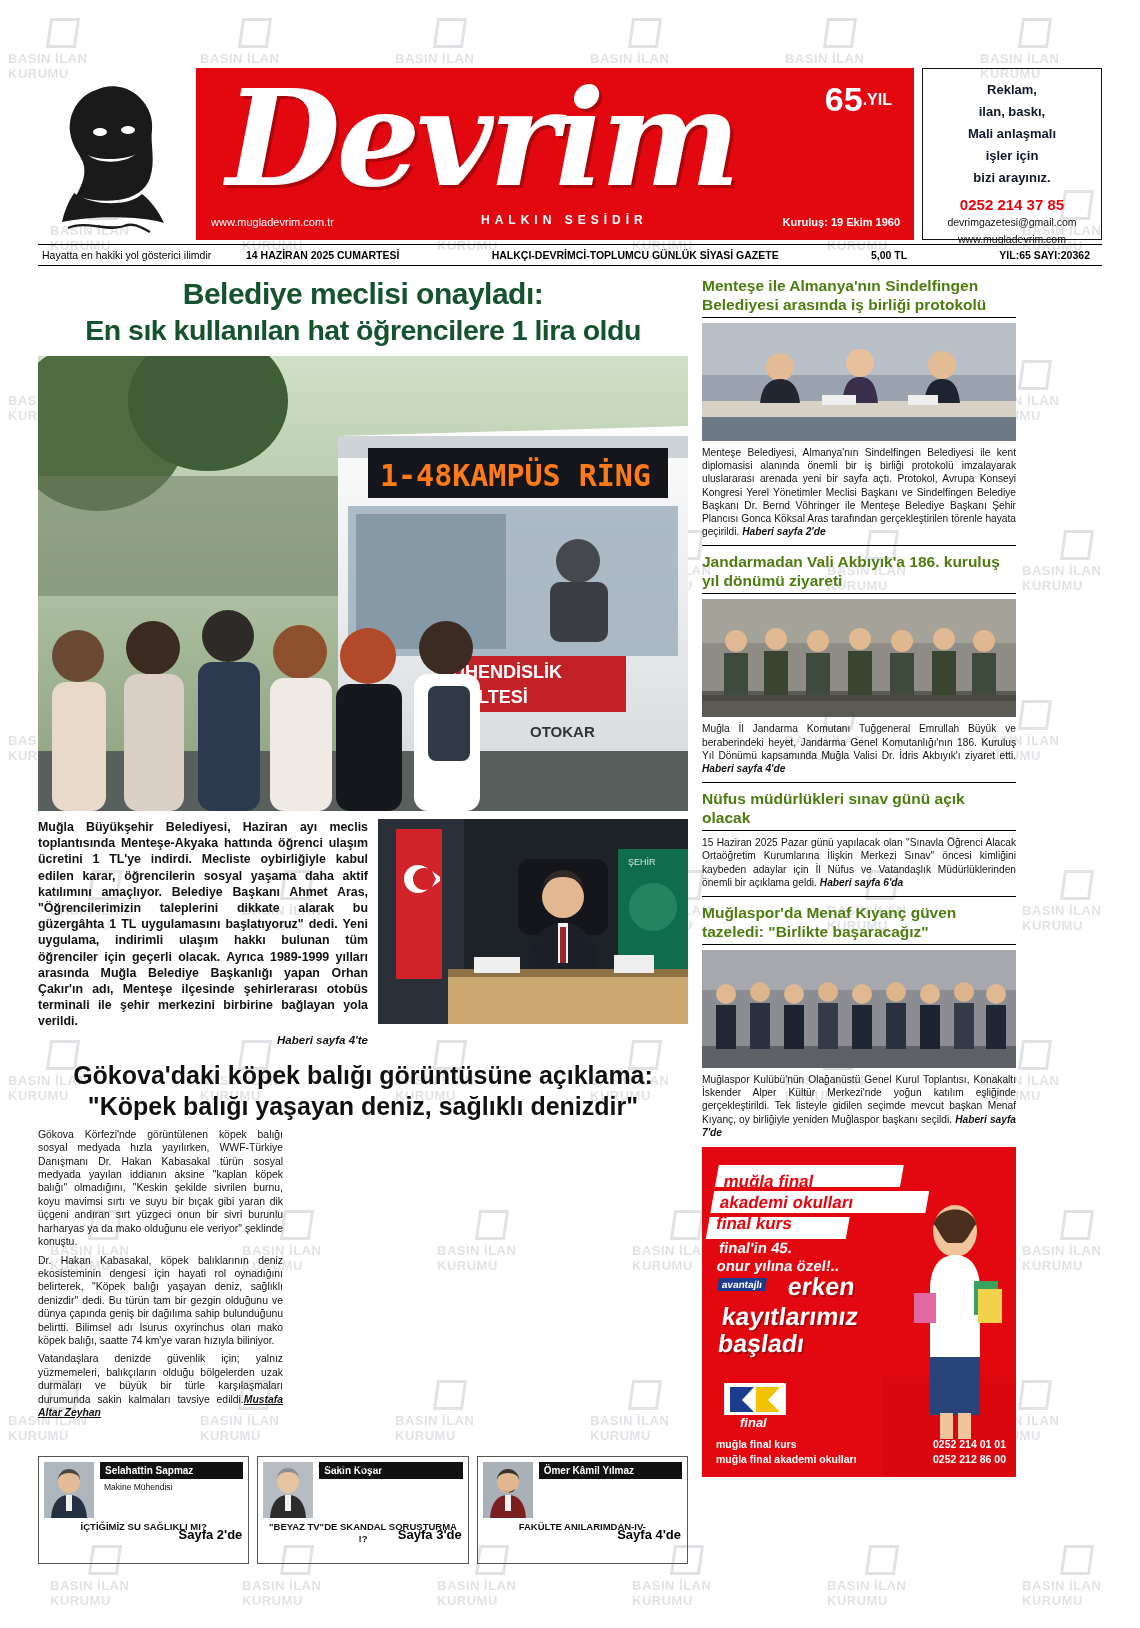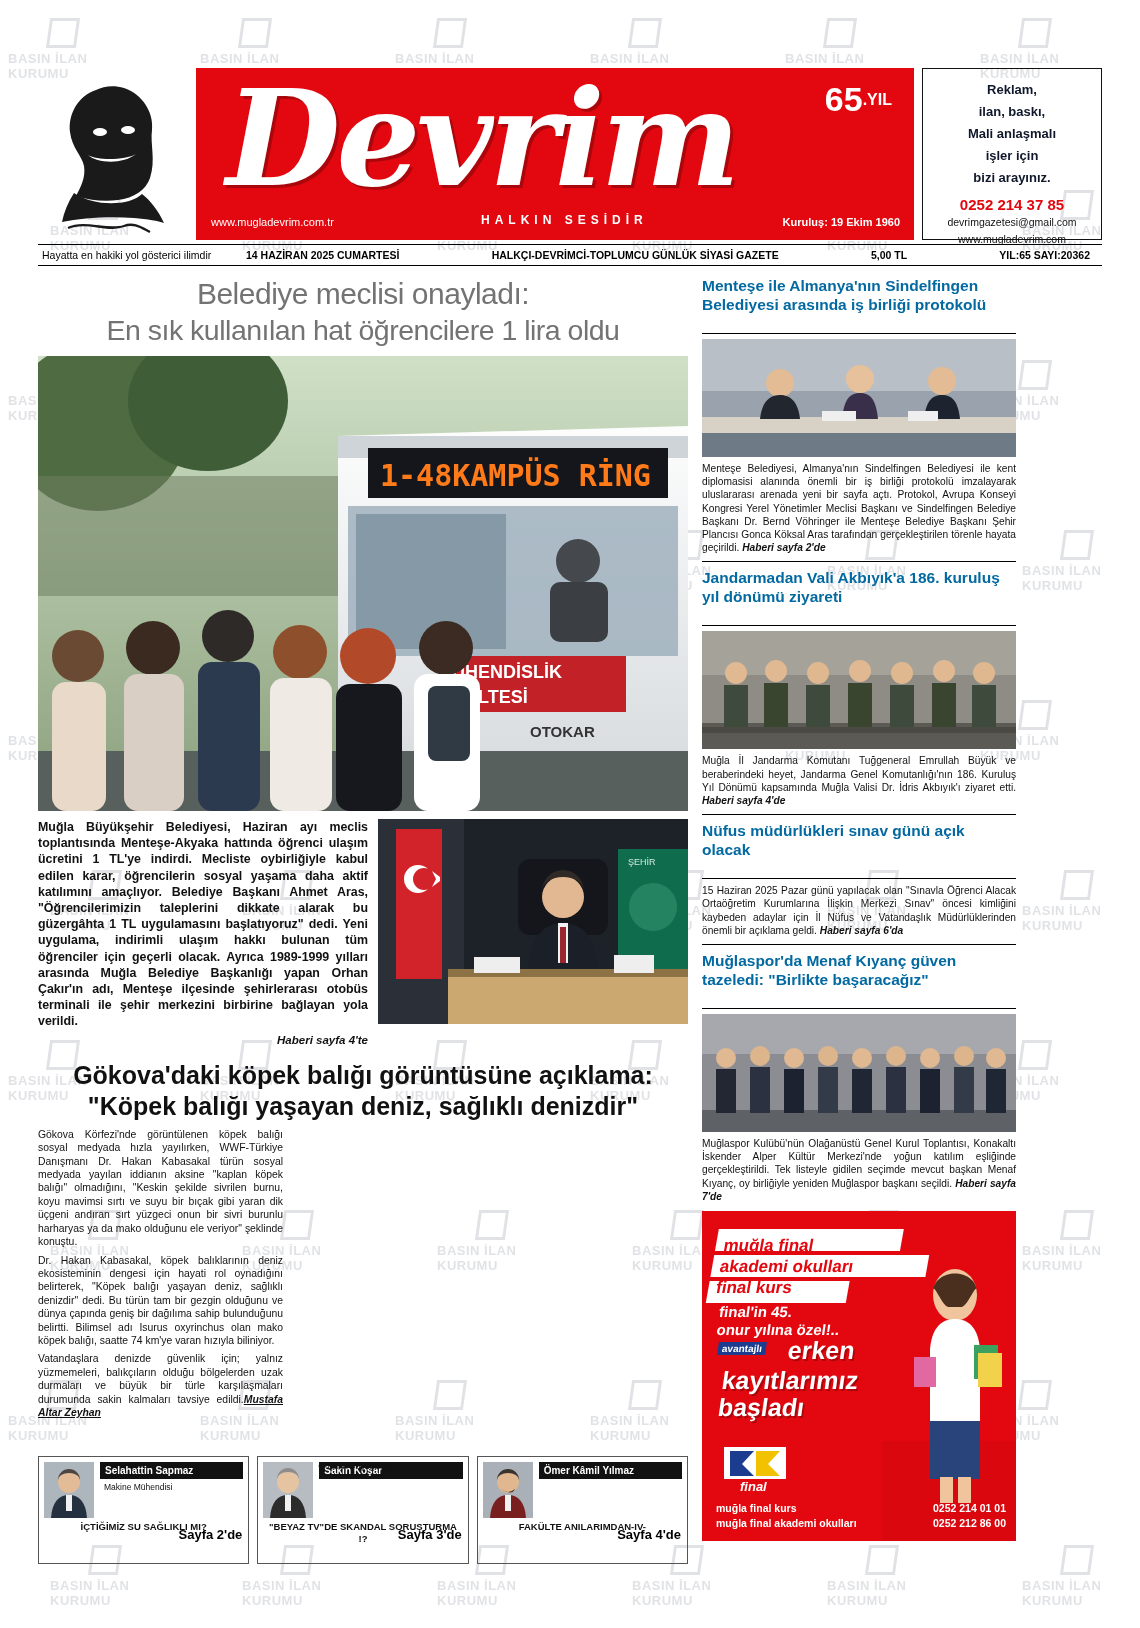--- a/index.html
+++ b/index.html
@@ -45,21 +45,21 @@
              margin-top:4px; height:22px; font-family:"Liberation Sans", sans-serif; font-size:10.5px; }
   .infobar .slogan { width:196px; padding-left:4px; }
   .infobar .mid { flex:1; display:flex; justify-content:space-between; padding:0 12px 0 12px; font-weight:700;text-align:right; }
   .infobar .mid span { white-space:nowrap; }
 
   
   .content { display:flex; gap:14px; margin-top:10px; }
   .left { width:650px; }
   .right { width:314px; }
 
-  .hl1 { font-family:"Liberation Sans", sans-serif; font-weight:400; color:#737373; text-align:center;
+  .hl1 { font-family:"Liberation Sans", sans-serif; font-weight:700; color:#14532d; text-align:center;
          font-size:30px; line-height:36px; letter-spacing:-.5px; }
   .hl1 .l2 { display:block; font-size:28.5px; }
 
   .lead-img { width:100%; height:455px; margin-top:8px; position:relative; overflow:hidden; background:#5c6b52; }
 
   .lead-body { display:flex; gap:10px; margin-top:8px; }
   .lead-text { width:330px; font-family:"Liberation Sans", sans-serif; font-size:12.4px; line-height:16.2px;
                font-weight:700; text-align:justify; color:#111; }
   .lead-text .ref { display:block; text-align:right; font-style:italic; font-weight:700; font-size:11.5px; margin-top:2px; }
   .lead-img2 { flex:1; height:205px; position:relative; overflow:hidden; background:#2b2f38; }
@@ -84,21 +84,21 @@
   .colcard .kicker { font-family:"Liberation Sans", sans-serif; font-size:8.5px; color:#111; padding:3px 4px; }
   .colcard .ttl { font-family:"Liberation Sans", sans-serif; font-size:9.5px; font-weight:700; color:#111;
                   text-align:center; position:absolute; left:6px; right:6px; top:64px; line-height:12px; }
   .colcard .pg { position:absolute; right:6px; bottom:21px; font-family:"Liberation Sans", sans-serif;
                  font-size:13px; font-weight:700; }
   .colcard .pretitle { font-family:"Liberation Sans", sans-serif; font-size:8.5px; color:#111; position:absolute;
                  left:60px; top:4px; }
 
   
   .r-hl { font-family:"Liberation Sans", sans-serif; font-weight:700; font-size:15.5px; line-height:19px;
-          color:#0369a1; border-bottom:1px solid #000; padding-bottom:19px; }
+          color:#4d7c0f; border-bottom:1px solid #000; padding-bottom:3px; }
   .r-img { width:100%; height:118px; margin-top:5px; position:relative; overflow:hidden; background:#6c6f76; }
   .r-text { font-family:"Liberation Sans", sans-serif; font-size:10.2px; line-height:13.2px; text-align:justify;
             color:#111; margin-top:5px; }
   .r-text .ref { font-style:italic; font-weight:700; }
   .r-sep { border-top:1px solid #000; margin-top:7px; padding-top:6px; }
   .final-ad { width:100%; height:330px; margin-top:8px; position:relative; overflow:hidden; background:#e3080f; }
   .fa-t1 { position:absolute; left:18px; top:24px; font-family:"Liberation Sans", sans-serif; font-weight:700;
            color:#e3080f; font-size:17px; line-height:21px; transform:skewX(-10deg); }
   .fa-t2 { position:absolute; left:16px; top:92px; font-family:"Liberation Sans", sans-serif; font-weight:700;
            color:#fff; font-size:15px; line-height:18px; transform:skewX(-8deg); }

